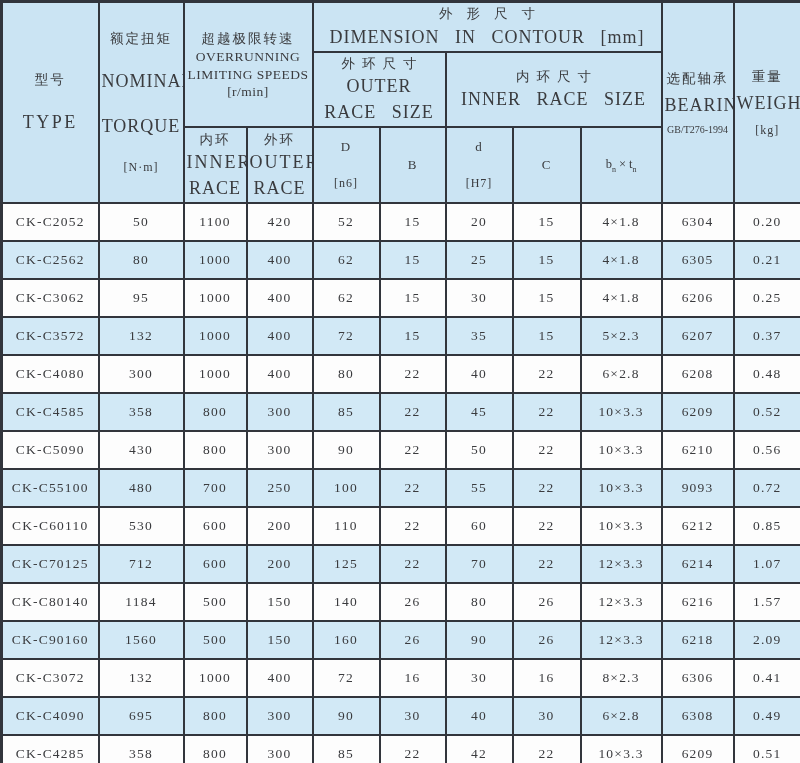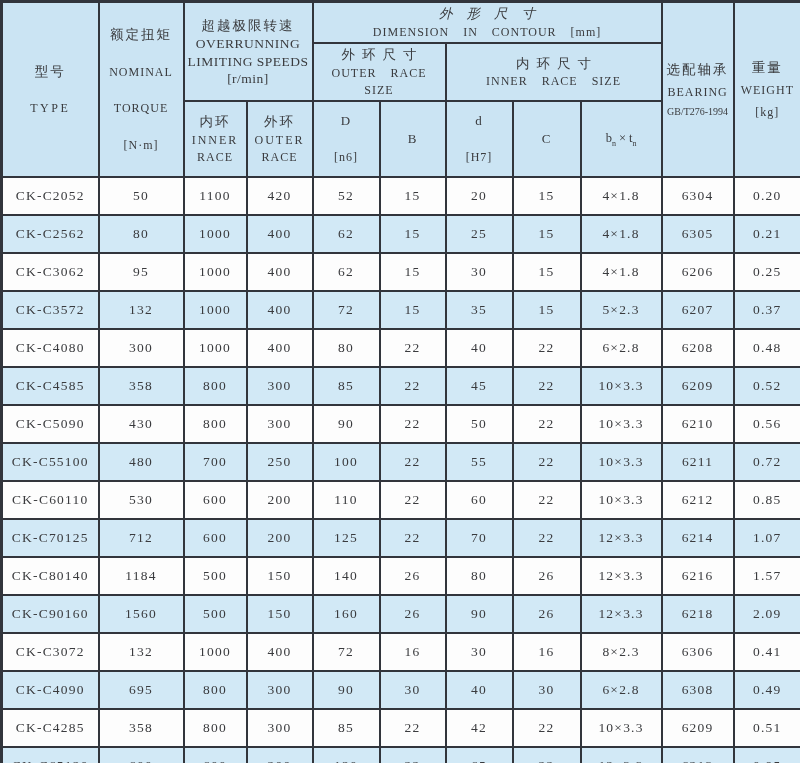--- a/index.html
+++ b/index.html
@@ -40,24 +40,24 @@
   tr.hrow-c{height:76px;}
   tbody tr{height:38px;}
   tbody td{
     font-size:13.5px;
     letter-spacing:1.2px;
     background:var(--row-bg);
   }
   tbody tr:nth-child(even) td{background:var(--row-alt-bg);}
   
   .zh{font-size:13.5px;letter-spacing:2px;line-height:1.45;}
-  .en{font-size:12px;letter-spacing:1px;line-height:1.45;}
+  .en{font-size:18px;letter-spacing:1px;line-height:1.45;}
   .en-big{font-size:13.5px;letter-spacing:0.5px;line-height:1.3;}
   .unit{font-size:12px;letter-spacing:1px;line-height:1.5;}
-  .zh-wide{letter-spacing:14px;text-indent:14px;font-style:italic;}
+  .zh-wide{letter-spacing:14px;text-indent:14px;}
   .zh-wide2{letter-spacing:7px;text-indent:7px;}
   .en-wordwide{word-spacing:10px;}
   .sp-gap{margin-top:19px;}
   .sp-gap-lg{margin-top:4px;}
   .std{font-size:10px;letter-spacing:0;line-height:1.4;}
   .col-letter{font-size:13px;letter-spacing:1px;}
   .bt-cell{font-size:12.5px;text-align:center;}
   .bt-cell sub{font-size:8px;}
   .bt-cell .times{margin:0 3px;}
 </style>
@@ -246,21 +246,21 @@
       <tr>
         <td>CK-C55100</td>
         <td>480</td>
         <td>700</td>
         <td>250</td>
         <td>100</td>
         <td>22</td>
         <td>55</td>
         <td>22</td>
         <td>10×3.3</td>
-        <td>6211</td>
+        <td>9093</td>
         <td>0.72</td>
       </tr>
       <tr>
         <td>CK-C60110</td>
         <td>530</td>
         <td>600</td>
         <td>200</td>
         <td>110</td>
         <td>22</td>
         <td>60</td>

